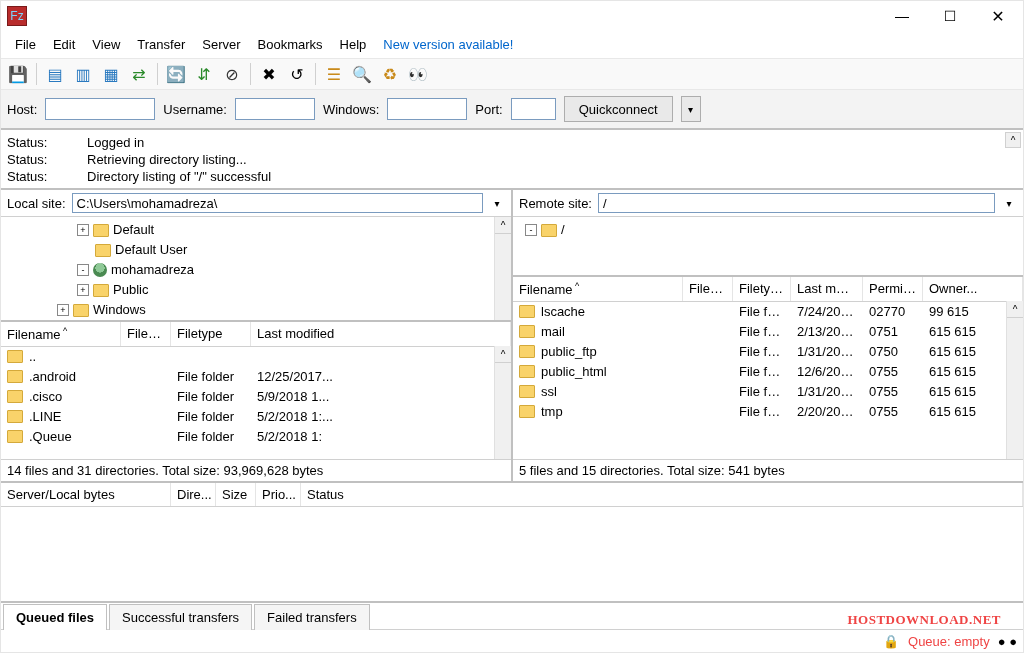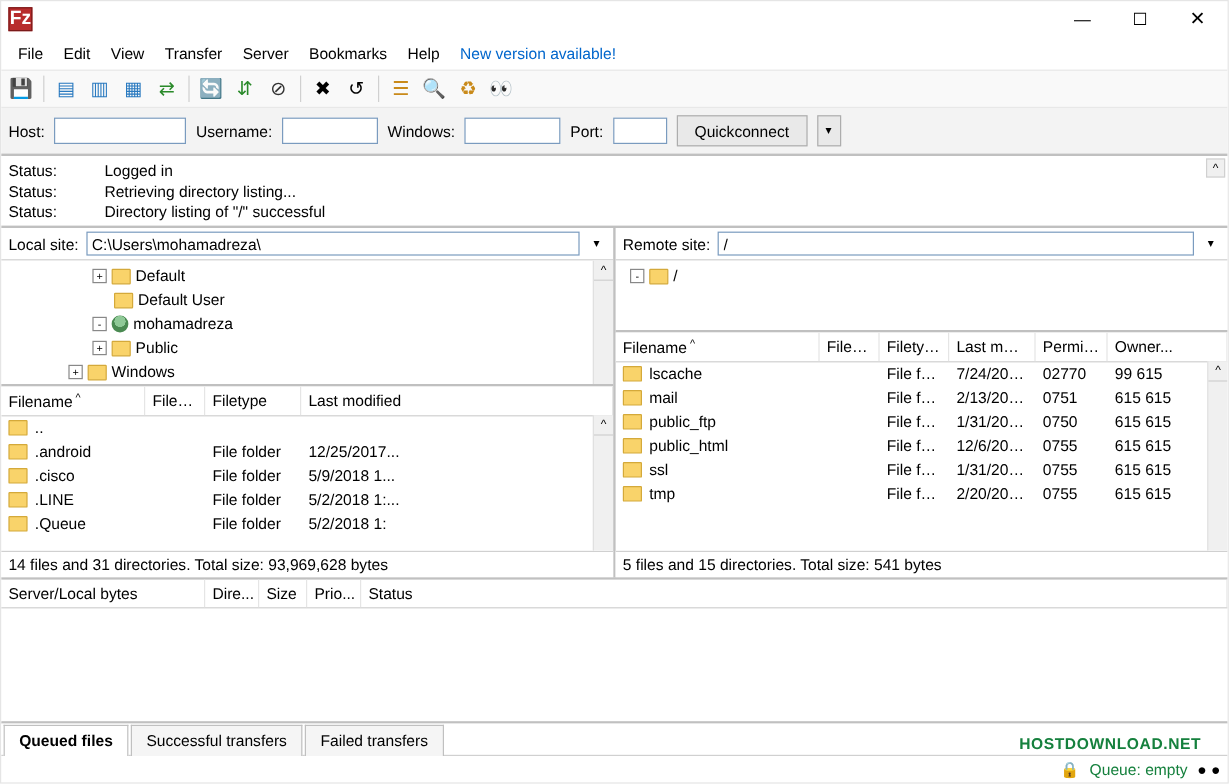--- a/index.html
+++ b/index.html
@@ -1,20 +1,20 @@
 <!DOCTYPE html>
 <html><head>
 <meta charset="utf-8">
 <style>
 * { box-sizing: border-box; margin: 0; padding: 0; }
 body { font-family: "Segoe UI", Tahoma, sans-serif; font-size: 12px; background: #fff; color: #000; width: 1024px; height: 653px; overflow: hidden; display: flex; flex-direction: column; border: 1px solid #e5e5e5; }
 
 
 .titlebar { height: 30px; display: flex; align-items: center; justify-content: space-between; padding: 0 2px 0 6px; }
-.app-icon { width: 20px; height: 20px; background: #b82c2c; color: #ffffff; font-weight: bold; font-size: 16px; display: flex; align-items: center; justify-content: center; border: 1px solid #7a1a1a; }
+.app-icon { width: 20px; height: 20px; background: #b82c2c; color: #7dd3fc; font-weight: normal; font-size: 12px; display: flex; align-items: center; justify-content: center; border: 1px solid #7a1a1a; }
 .win-controls { display: flex; gap: 2px; }
 .win-btn { width: 46px; height: 28px; display: flex; align-items: center; justify-content: center; font-size: 14px; color: #000; }
 .win-close { font-size: 16px; }
 
 
 .menubar { display: flex; align-items: center; gap: 5px; padding: 4px 8px; font-size: 13px; }
 .menubar .menu-item { padding: 2px 6px; cursor: default; }
 .menubar .menu-new { color: #0066cc; }
 
 
@@ -73,24 +73,24 @@
 .queuehdr .qcol { padding: 4px 6px; border-right: 1px solid #e5e5e5; }
 .queuebody { flex: 1; }
 
 
 .tabs { display: flex; gap: 2px; padding: 0 2px; background: #fff; border-bottom: 1px solid #d0d0d0; }
 .tab { padding: 5px 12px; border: 1px solid #c0c0c0; border-bottom: none; background: #f5f5f5; font-size: 13px; position: relative; top: 1px; }
 .tab.active { background: #fff; font-weight: bold; }
 
 
 .statusbar { height: 22px; display: flex; align-items: center; justify-content: space-between; padding: 2px 6px; font-size: 13px; }
-.statusbar .watermark { color: #15803d; font-weight: bold; letter-spacing: 0.5px; position: absolute; right: 16px; top: -22px; }
+.statusbar .watermark { color: #ef4444; font-weight: bold; letter-spacing: 0.5px; position: absolute; right: 16px; top: -22px; font-family: Liberation Serif, serif; }
 .sbright { display: flex; align-items: center; gap: 8px; position: relative; }
 .lock-ic { color: #b07c00; }
-.queue-empty { color: #15803d; }
+.queue-empty { color: #ef4444; }
 </style>
 </head>
 <body>
 
 <div class="titlebar">
   <div class="app-icon">Fz</div>
   <div class="win-controls">
     <div class="win-btn">—</div>
     <div class="win-btn">☐</div>
     <div class="win-btn win-close">✕</div>

